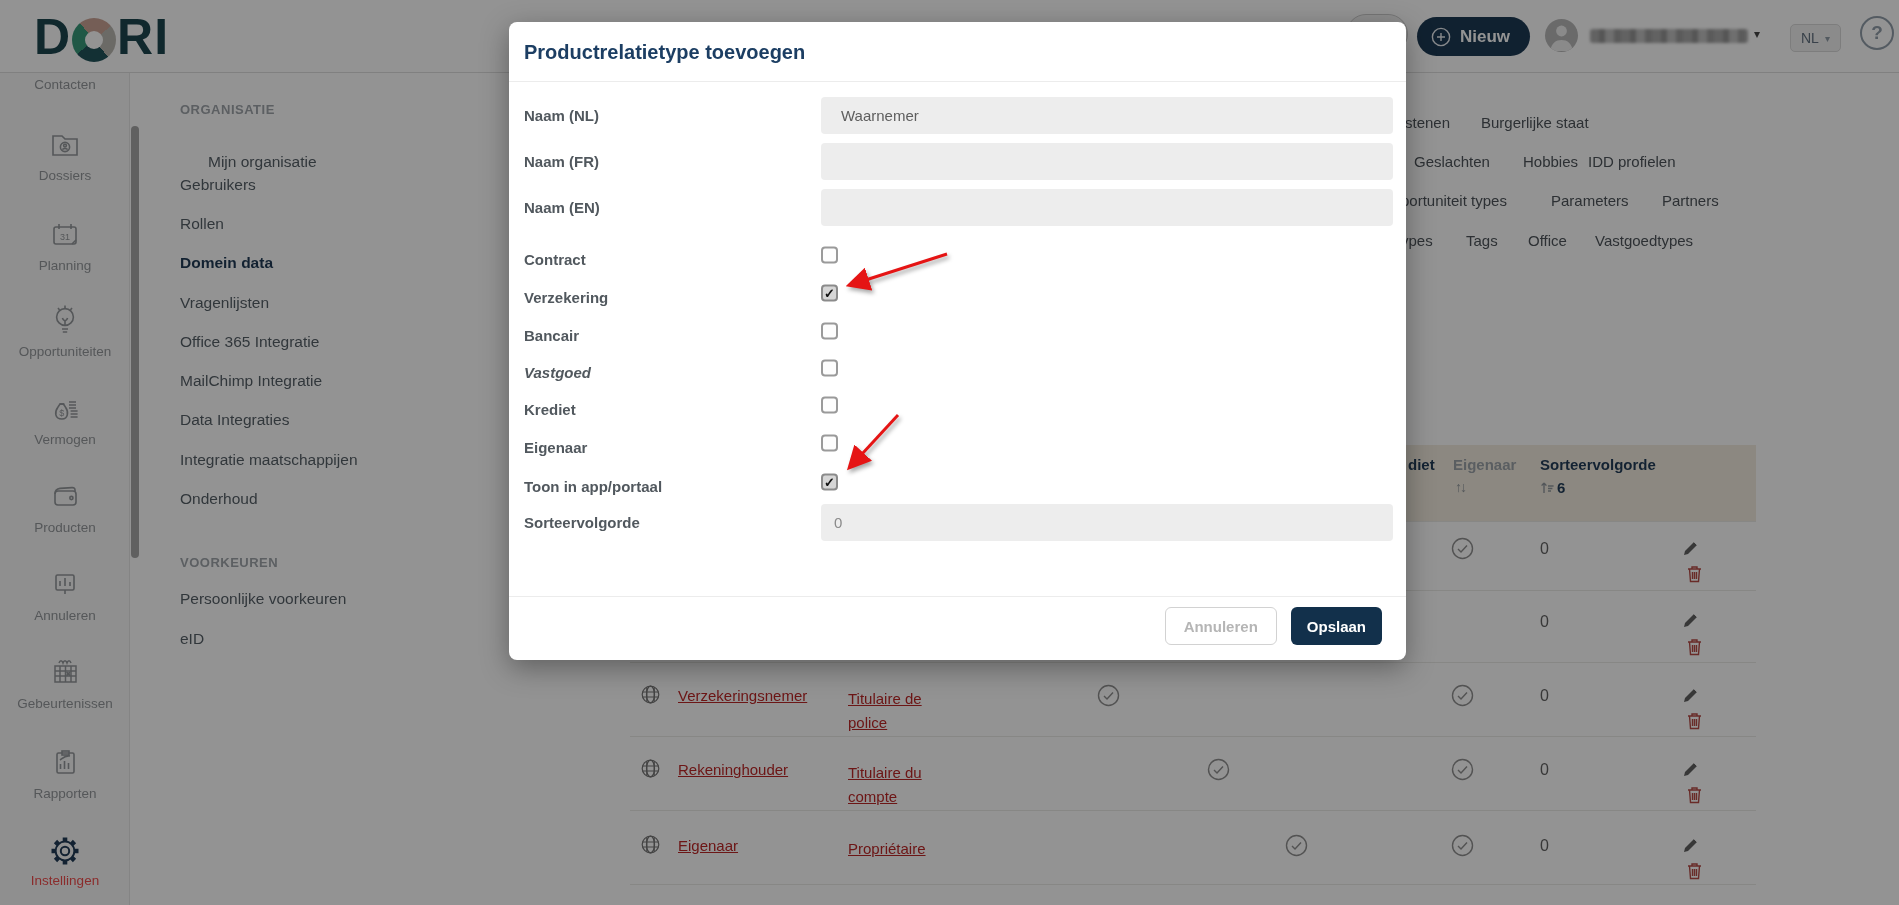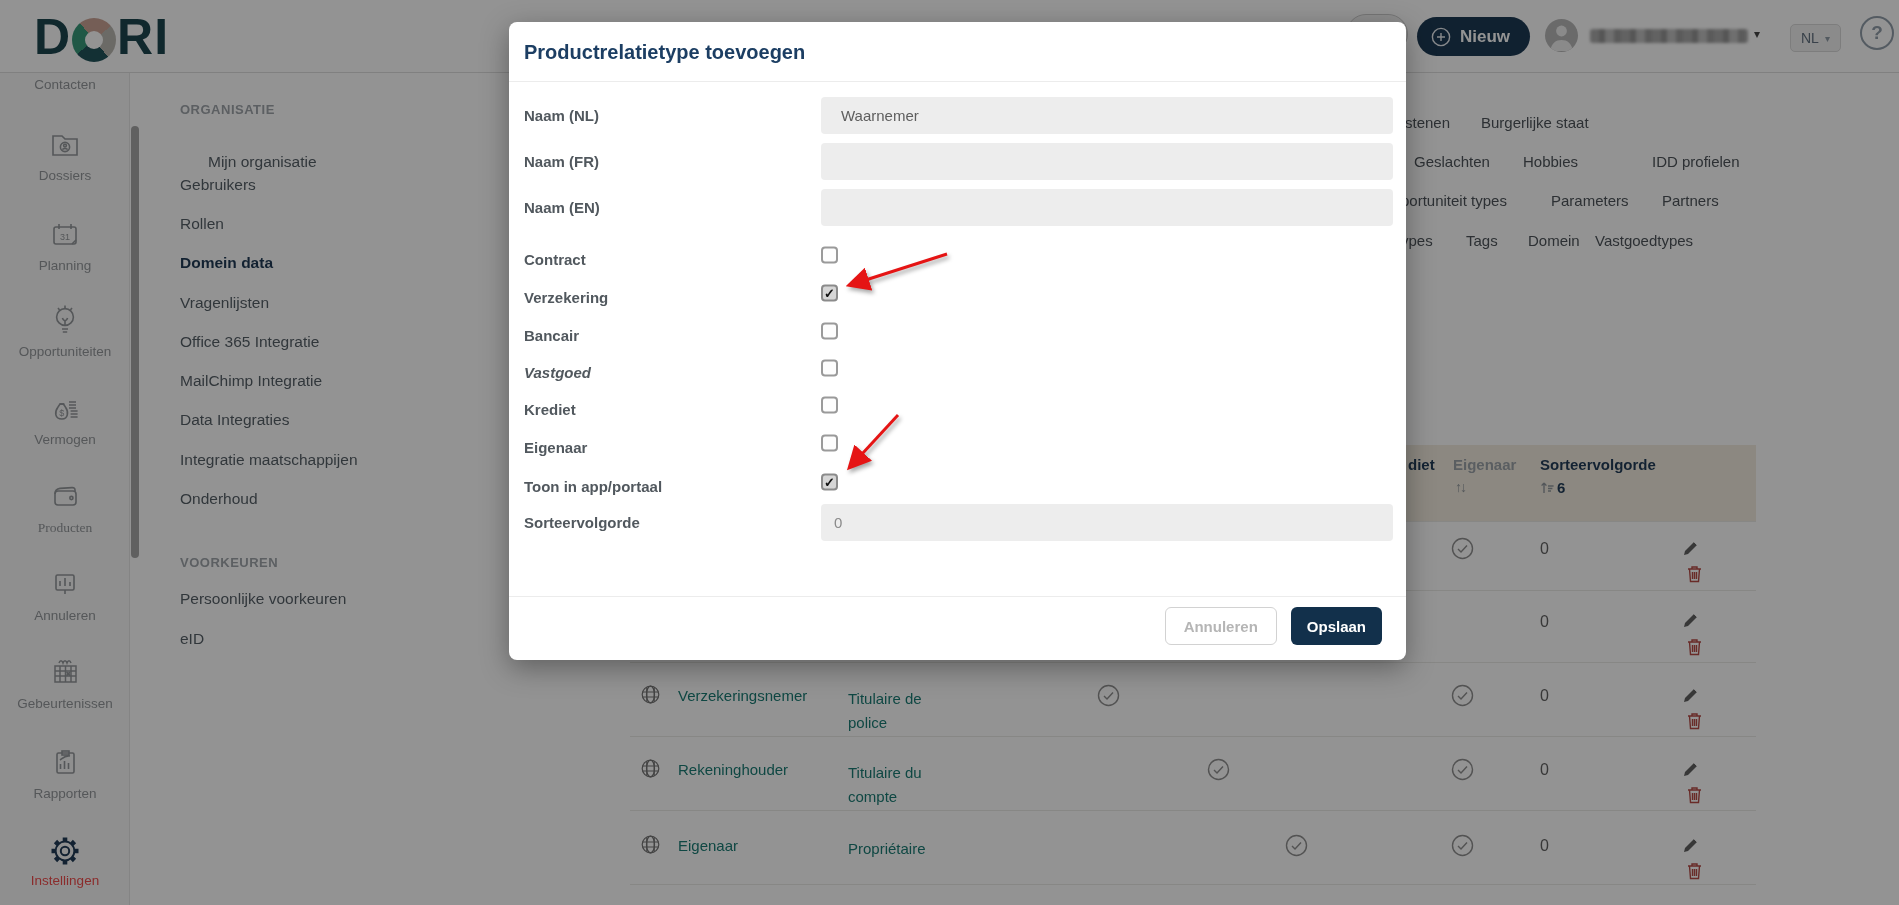--- a/index.html
+++ b/index.html
@@ -33,21 +33,21 @@
   .menu-item { position:absolute; left:38px; font-size:15.5px; color:#4e5860; cursor:pointer; white-space:nowrap; }
   .menu-item.active { color:#15314d; font-weight:bold; }
   
   .tab-frag { position:absolute; font-size:15px; color:#454c52; cursor:pointer; white-space:nowrap; }
   
   .thead-band { position:absolute; left:630px; top:445px; width:1126px; height:76px; background:#f2ecdf; }
   .th { position:absolute; font-size:15px; font-weight:bold; color:#16324f; white-space:nowrap; }
   .th.light { color:#989ea5; }
   .sortpair { position:absolute; font-size:14px; color:#8d9298; letter-spacing:-2px; }
   .sep { position:absolute; left:630px; width:1126px; height:1px; background:#e9e9e6; }
-  .cell-txt { position:absolute; font-size:15px; color:#0f766e; }
+  .cell-txt { position:absolute; font-size:15px; color:#b91c1c;text-decoration:underline; }
   .fr-wrap { width:110px; line-height:24px; }
   .num { position:absolute; font-size:16px; color:#5a5a5a; }
   .rowicon { position:absolute; cursor:pointer; }
   
   #overlay { position:absolute; inset:0; background:rgba(15,15,15,.45); }
   #modal { position:absolute; left:509px; top:22px; width:897px; height:638px; background:#fff; border-radius:8px; box-shadow:0 8px 28px rgba(0,0,0,.35); }
   .m-title { position:absolute; left:15px; top:30px; transform:translateY(-50%); font-size:20px; font-weight:bold; color:#1c3e63; }
   .m-div { position:absolute; left:0; width:897px; height:1px; background:#ececec; }
   .f-label { position:absolute; left:15px; font-size:15px; font-weight:bold; color:#51585e; transform:translateY(-50%); }
   .f-input { position:absolute; left:312px; width:572px; height:37px; background:#ededed; border:none; border-radius:4px; padding:0 13px; font-size:15px; color:#5e5e5e; font-family:"Liberation Sans",sans-serif; outline:none; }
@@ -127,21 +127,21 @@
   <div class="rail-item" style="top:390px;">
     <svg width="38" height="38" viewBox="0 0 38 38" fill="none" stroke="#8e9296" stroke-width="1.6">
         <path d="M12 17c-3.6 5-3.4 12 4 12 6 0 7-7 3.4-12l-2-3h-3.4z"></path>
         <path d="M13.6 14h4.8"></path>
         <text x="15.8" y="26" font-size="9" fill="#8e9296" stroke="none" text-anchor="middle">$</text>
         <path d="M23 12h7M23 15h7M23 18h7M24.6 21h7M24.6 24h7M24.6 27h7"></path>
       </svg>
     <span>Vermogen</span>
   </div>
 
-  <div class="rail-item" style="top:478px;font-family:Liberation Serif, serif;">
+  <div class="rail-item" style="top:478px;">
     <svg width="38" height="38" viewBox="0 0 38 38" fill="none" stroke="#8e9296" stroke-width="1.6">
         <rect x="9" y="13" width="21" height="14" rx="3"></rect>
         <path d="M9 16q0-5 5-5.6L26 9.6q3-.2 3 2.4v1"></path>
         <circle cx="25.4" cy="20" r="1.6"></circle>
       </svg>
     <span>Producten</span>
   </div>
 
   <div class="rail-item" style="top:566px;">
     <svg width="38" height="38" viewBox="0 0 38 38" fill="none" stroke="#8e9296" stroke-width="1.6">
@@ -195,27 +195,27 @@
   <div class="menu-item" style="left:180px; top:451px;">Integratie maatschappijen</div>
   <div class="menu-item" style="left:180px; top:490px;">Onderhoud</div>
   <div class="sec-title" style="left:180px; top:555px;">VOORKEUREN</div>
   <div class="menu-item" style="left:180px; top:590px;">Persoonlijke voorkeuren</div>
   <div class="menu-item" style="left:180px; top:630px;">eID</div>
 
   <div class="tab-frag" style="left:1405px; top:114px;">stenen</div>
   <div class="tab-frag" style="left:1481px; top:114px;">Burgerlijke staat</div>
   <div class="tab-frag" style="left:1414px; top:153px;">Geslachten</div>
   <div class="tab-frag" style="left:1523px; top:153px;">Hobbies</div>
-  <div class="tab-frag" style="left:1652px; top:153px;">IDD profielen</div>
+  <div class="tab-frag" style="left:1588px; top:153px;">IDD profielen</div>
   <div class="tab-frag" style="left:1401px; top:192px;">portuniteit types</div>
   <div class="tab-frag" style="left:1551px; top:192px;">Parameters</div>
   <div class="tab-frag" style="left:1662px; top:192px;">Partners</div>
   <div class="tab-frag" style="left:1401px; top:232px;">ypes</div>
   <div class="tab-frag" style="left:1466px; top:232px;">Tags</div>
-  <div class="tab-frag" style="left:1528px; top:232px;">Domein</div>
+  <div class="tab-frag" style="left:1528px; top:232px;">Office</div>
   <div class="tab-frag" style="left:1595px; top:232px;">Vastgoedtypes</div>
 
   <div class="thead-band"></div>
   <div class="th" style="left:1408px; top:456px;">diet</div>
   <div class="th light" style="left:1453px; top:456px;">Eigenaar</div>
   <div class="sortpair" style="left:1455px; top:479px;">↑↓</div>
   <div class="th" style="left:1540px; top:456px;">Sorteervolgorde</div>
   <div class="abs" style="left:1540px; top:479px; display:flex; align-items:center; gap:2px;">
     <svg width="15" height="15" viewBox="0 0 15 15">
         <path d="M4 13V3M4 3L1.6 5.6M4 3l2.4 2.6" stroke="#8d9298" stroke-width="1.4" fill="none"></path>

